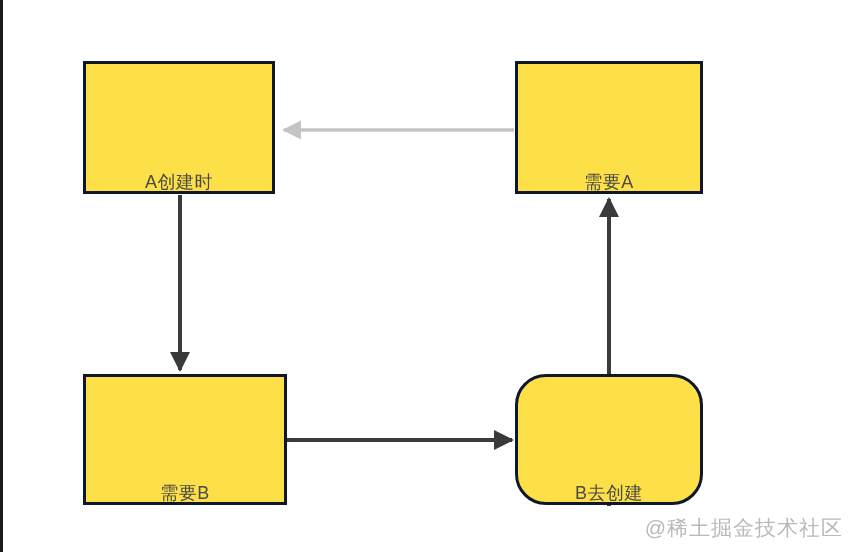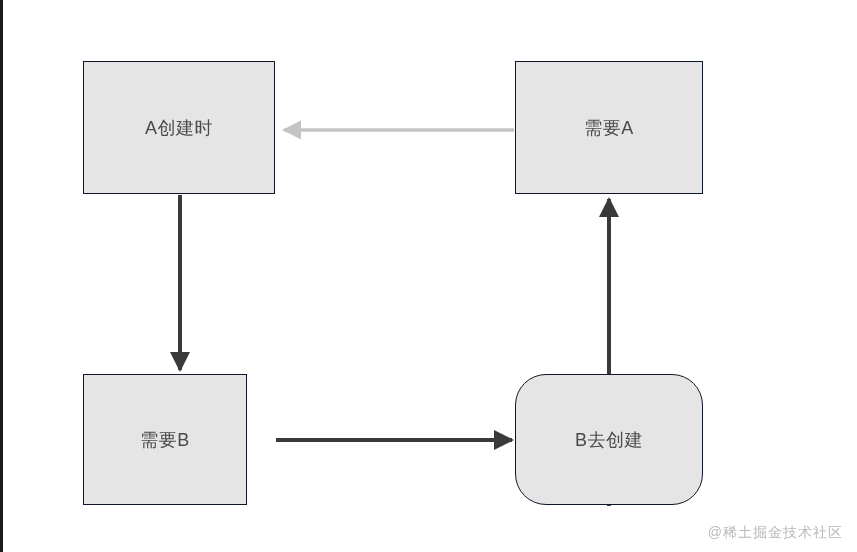--- a/index.html
+++ b/index.html
@@ -15,56 +15,56 @@
     width: 857px;
     height: 552px;
     background: #ffffff;
     overflow: hidden;
     box-sizing: border-box;
     border-left: 3px solid #1b1b1b;
   }
   .node {
     position: absolute;
     box-sizing: border-box;
-    background: #e5e5e5;
-    border: 1px solid #0f172a;
+    background: #fde047;
+    border: 3px solid #0f172a;
     display: flex;
-    align-items: center;
+    align-items: flex-end;
     justify-content: center;
   }
   .node-label {
     font-size: 18px;
     color: #4a4a4a;
     letter-spacing: 0.5px;
     line-height: 1;
     white-space: nowrap;
     user-select: none;
   }
   
   #node-a-create { left: 80px;  top: 61px;  width: 192px; height: 133px; }
   #node-need-a   { left: 512px; top: 61px;  width: 188px; height: 133px; }
-  #node-need-b   { left: 80px;  top: 374px; width: 164px; height: 131px; }
+  #node-need-b   { left: 80px;  top: 374px; width: 204px; height: 131px; }
   #node-b-create { left: 512px; top: 374px; width: 188px; height: 131px; border-radius: 31px; }
 
   
   #edge-layer {
     position: absolute;
     left: 0;
     top: 0;
     width: 857px;
     height: 552px;
     pointer-events: none;
   }
 
   
   #watermark {
     position: absolute;
     right: 14px;
     bottom: 10px;
-    font-size: 14px;
+    font-size: 21px;
     color: #b9b9b9;
     letter-spacing: 1px;
     white-space: nowrap;
     user-select: none;
   }
 </style>
 </head>
 <body>
 
 <div id="canvas">

